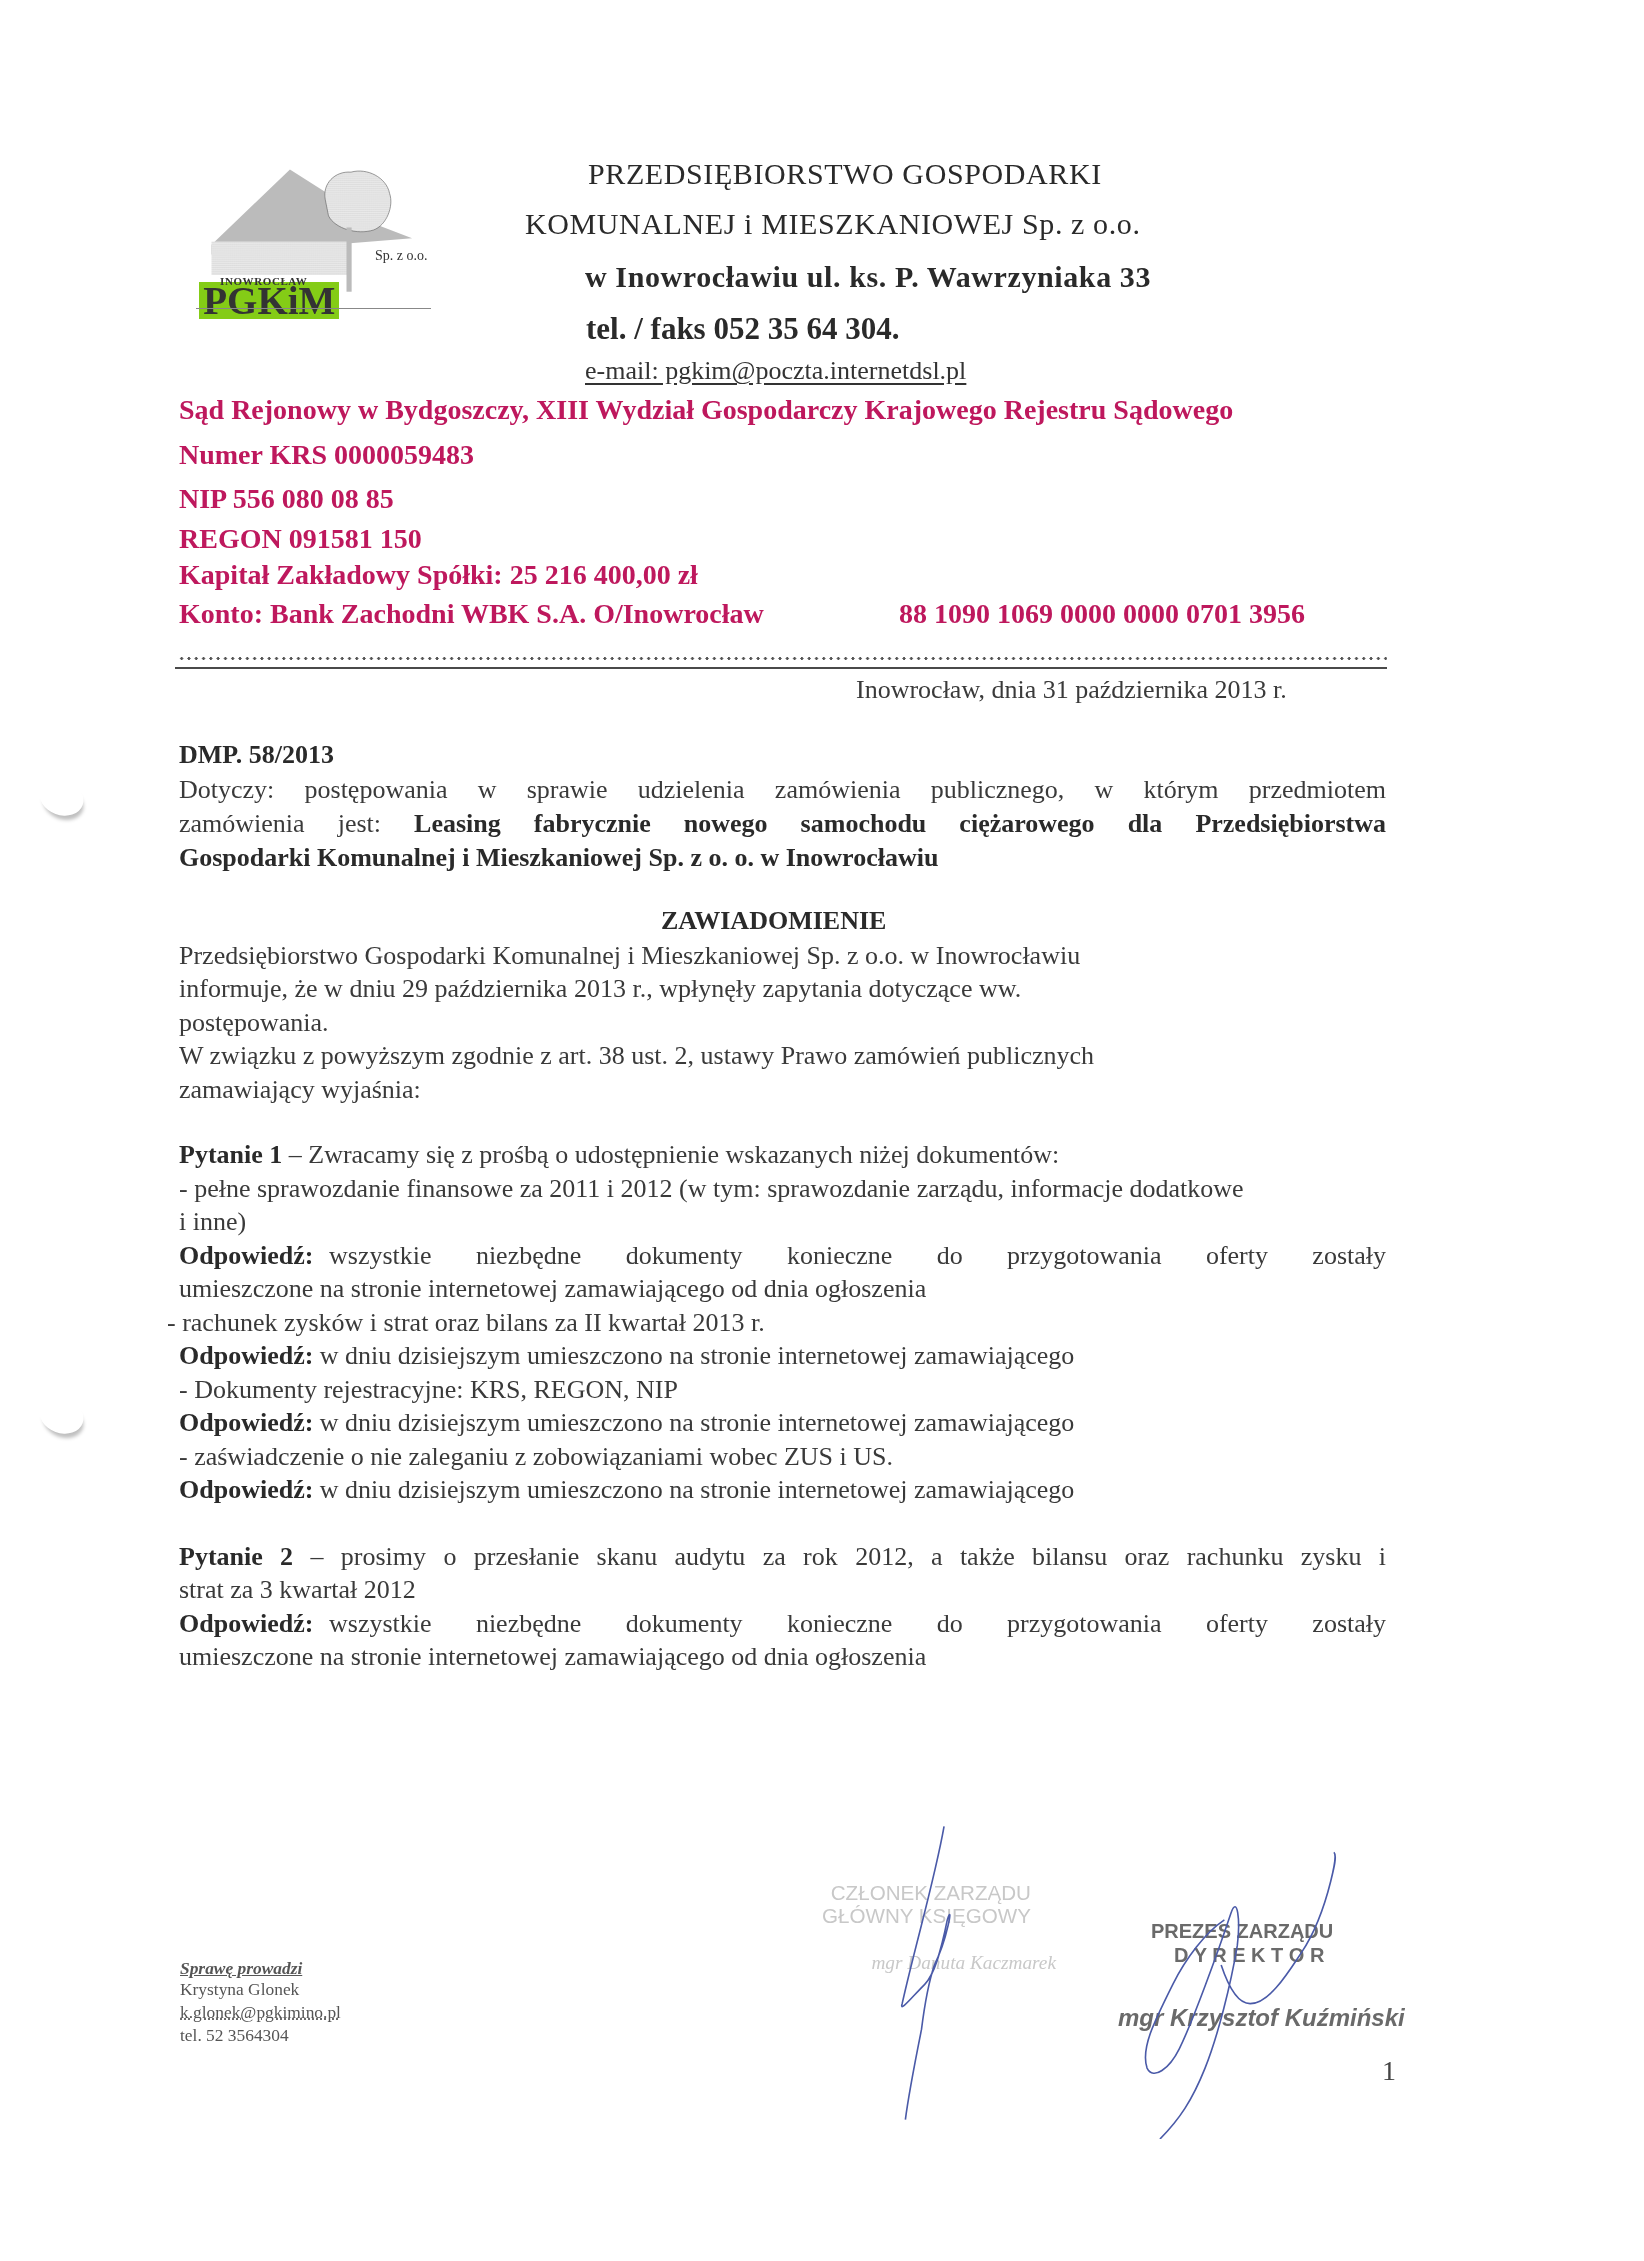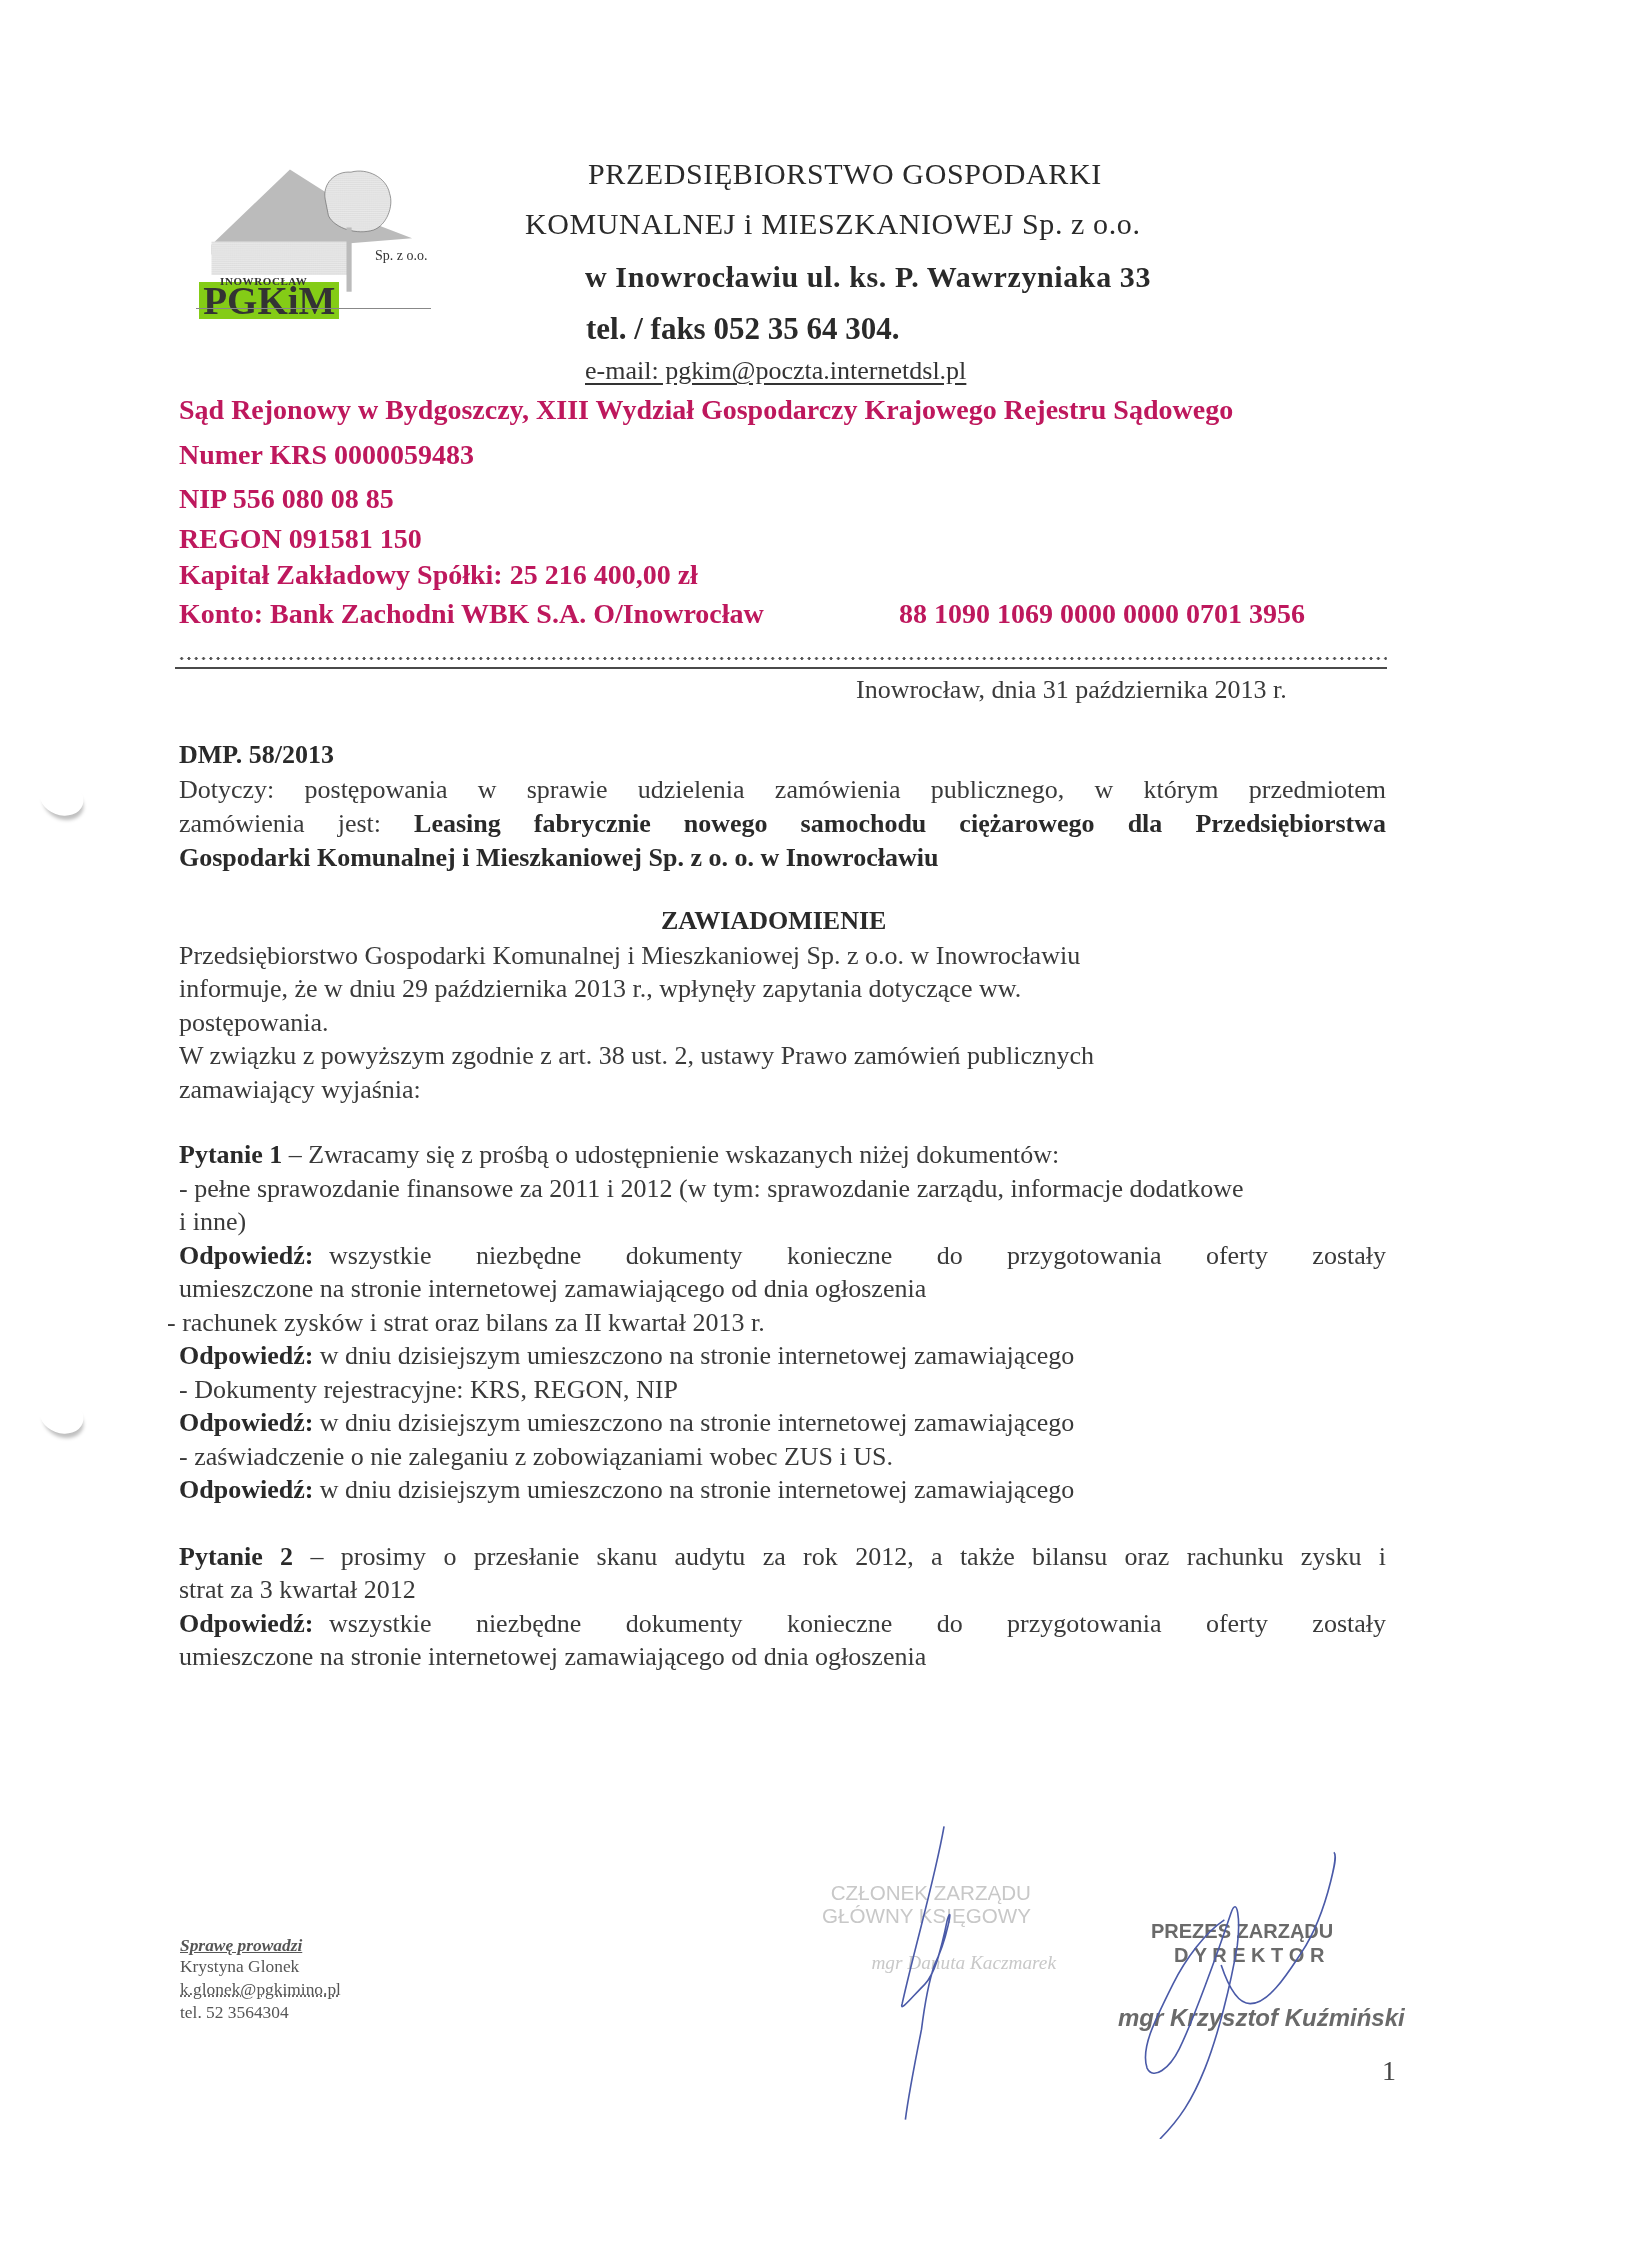--- a/index.html
+++ b/index.html
@@ -11,21 +11,21 @@
   .reg { font-size: 28px; font-weight: bold; color: #be185d; }
   .body { font-size: 26px; color: #3a3a3a; }
   .b { font-weight: bold; color: #2a2a2a; }
   .just { width: 1207px; text-align: justify; text-align-last: justify; display: block; }
   .email { text-decoration: underline; text-underline-offset: 3.9px; color: #333; }
   .sep-dots { position: absolute; left: 178px; top: 656px; width: 1209px; height: 5.2px;
     background-image: radial-gradient(circle, #555 1.3px, transparent 1.7px);
     background-size: 7.3px 5.2px; background-repeat: repeat-x; }
   .sep-line { position: absolute; left: 175px; top: 667px; width: 1212px; height: 1.9px; background: #4a4a4a; }
   .logo-rule { position: absolute; left: 196px; top: 308px; width: 235px; height: 1.3px; background: #888; }
-  .footer-small { font-family: "Liberation Serif", serif; font-size: 17.4px; color: #555; }
+  .footer-small { font-family: "Liberation Serif", serif; font-size: 17.4px; color: #555; margin-top: 23px; }
   .stamp { font-family: "Liberation Sans", "DejaVu Sans", sans-serif; color: #6a6a6a; }
   .stamp-faint { font-family: "Liberation Sans", "DejaVu Sans", sans-serif; color: #c8c8c8; }
   .punch { position: absolute; width: 45px; height: 35px; border-radius: 50%;
     box-shadow: 3.9px 5.2px 3.9px -1.9px rgba(0,0,0,0.25); background: #fff; transform: rotate(20deg); }
 </style>
 </head>
 <body>
 
 <div class="punch" style="left:39px; top:780px;"></div>
 <div class="punch" style="left:39px; top:1398px;"></div>

